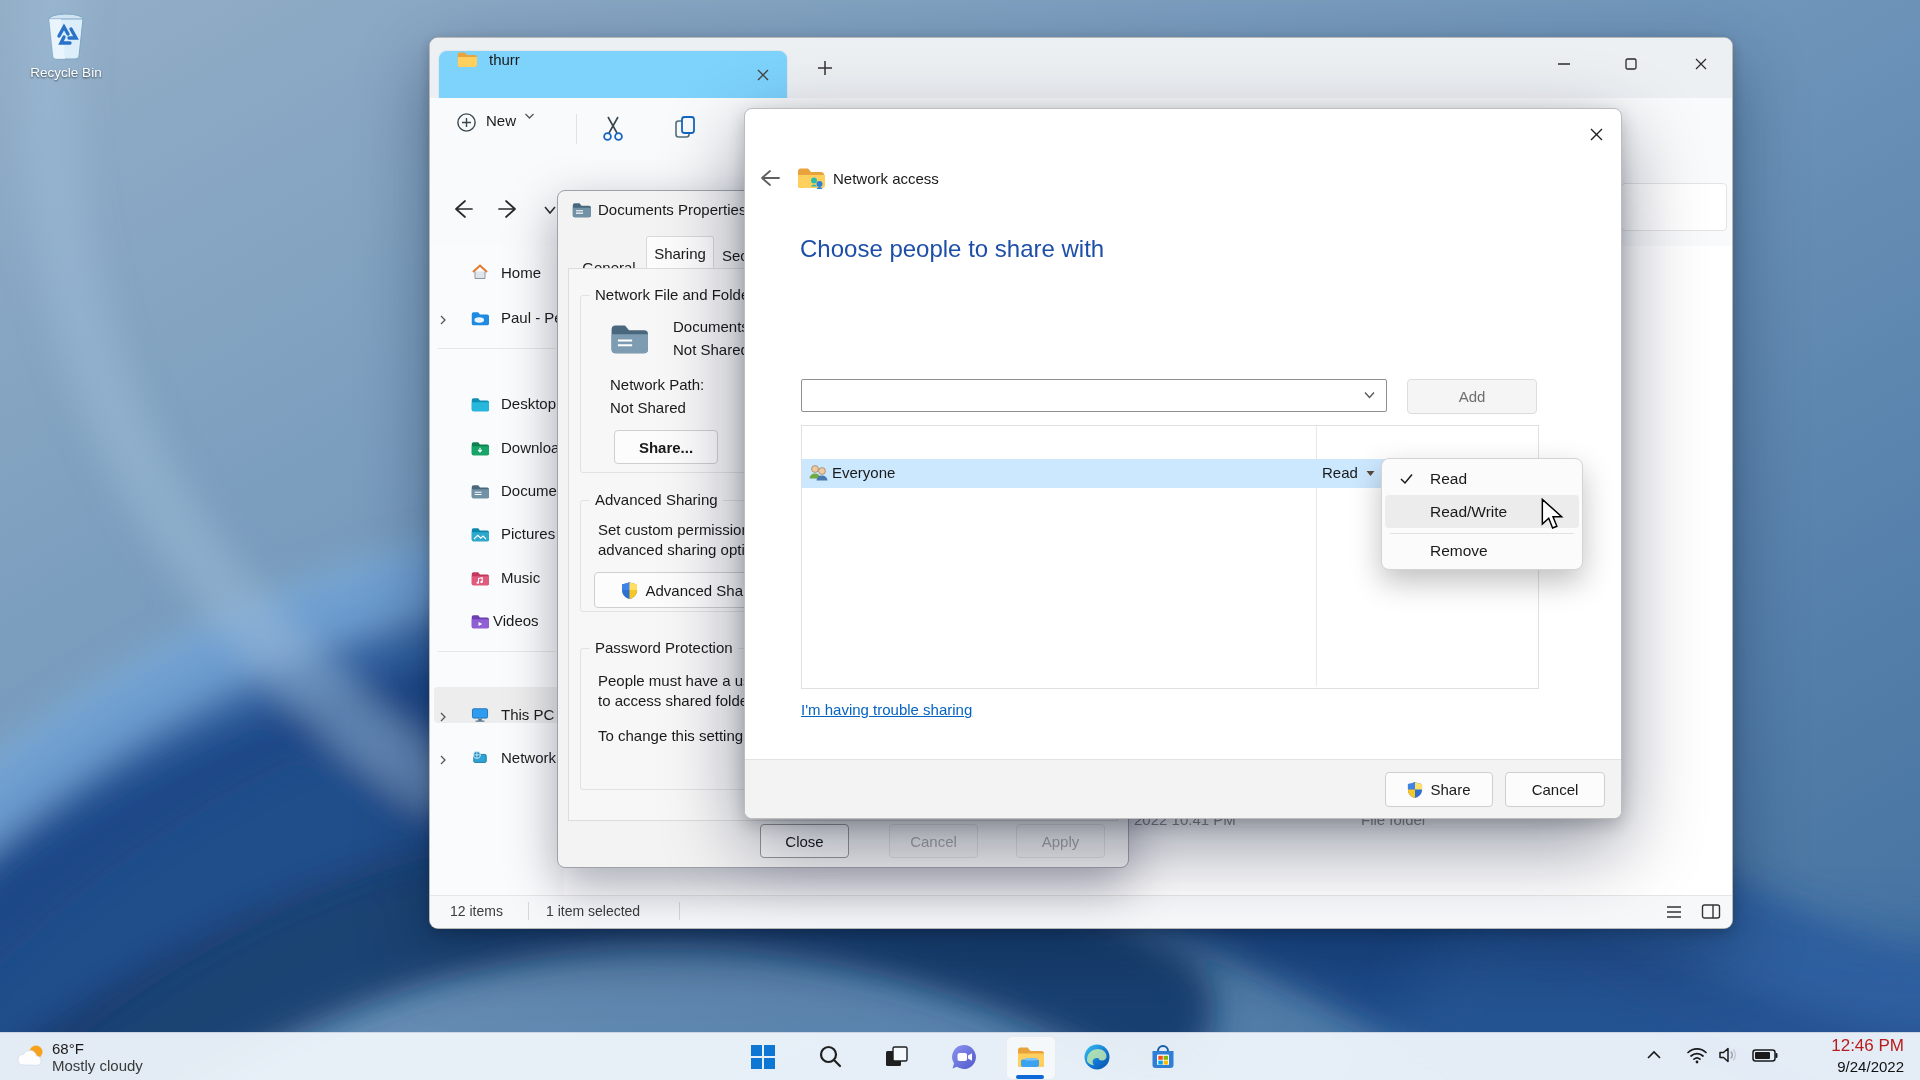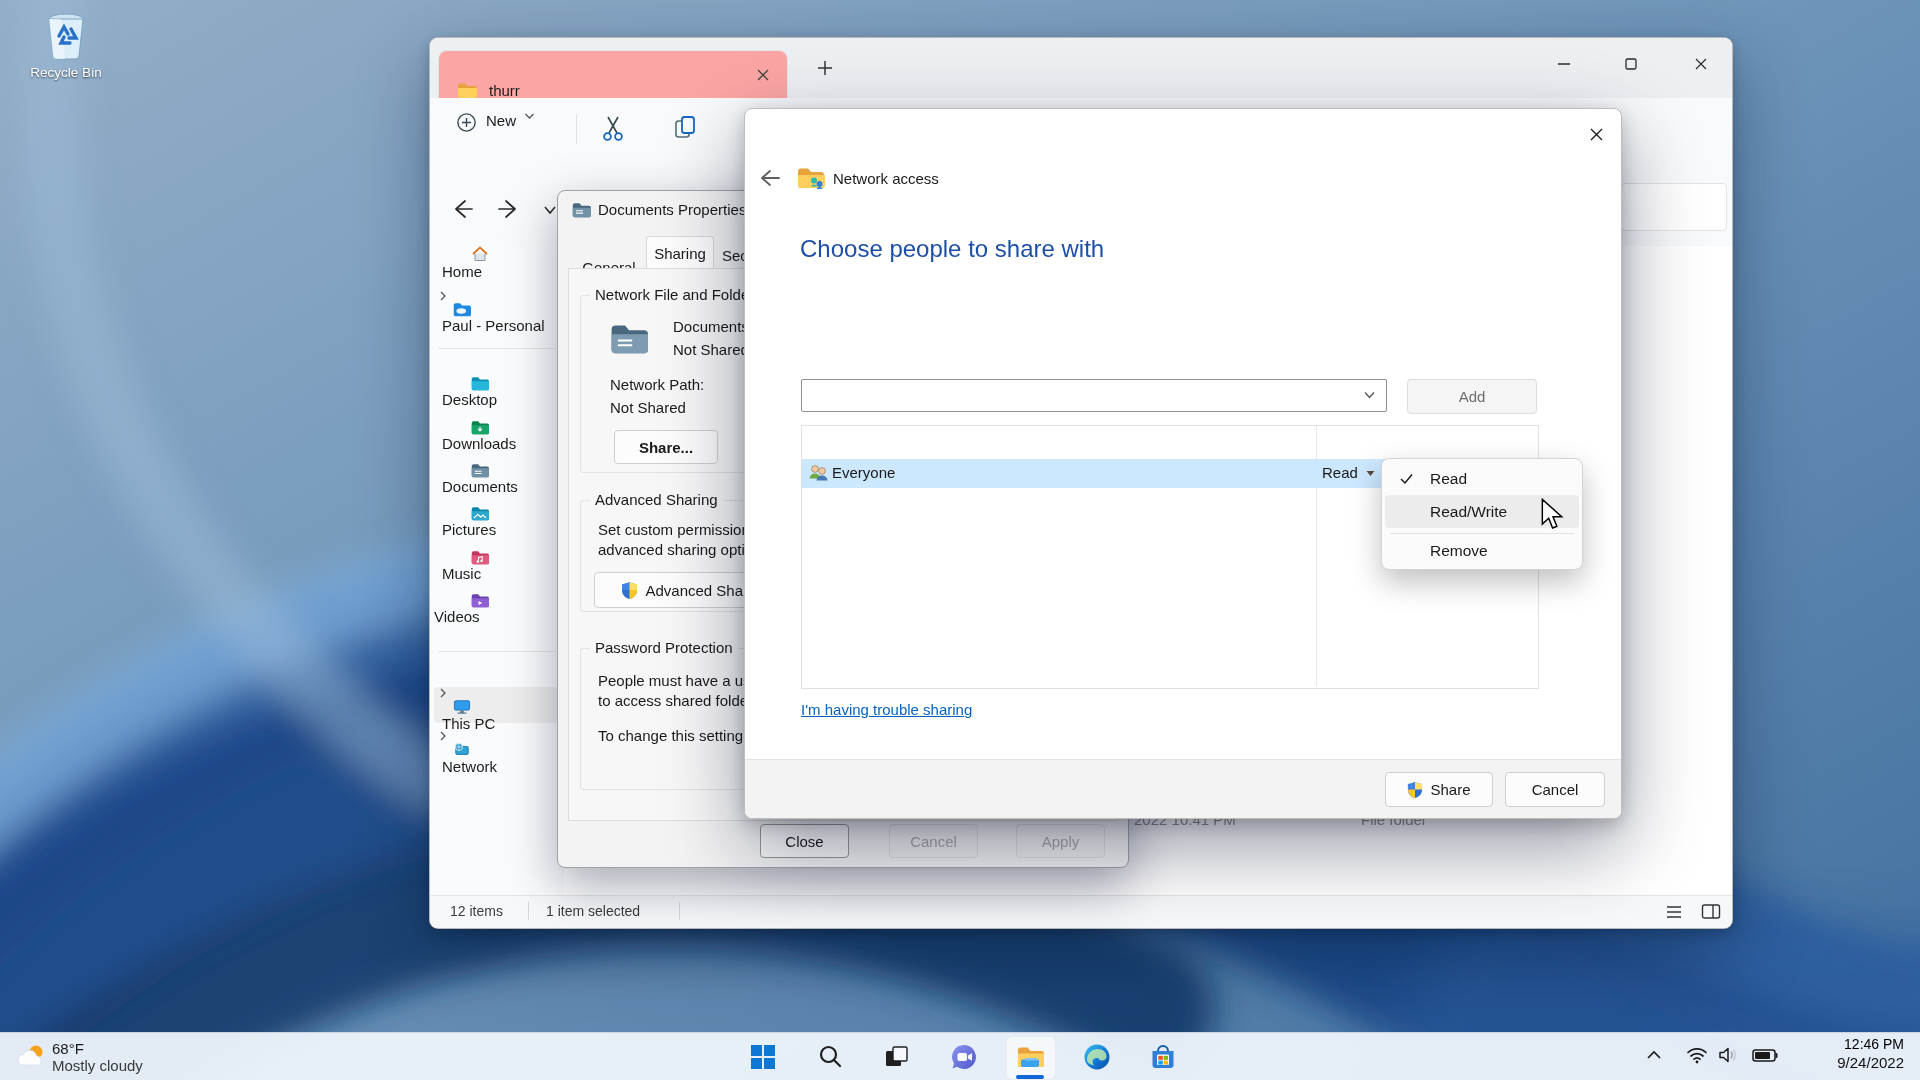--- a/index.html
+++ b/index.html
@@ -4,26 +4,26 @@
 <style>
   html,body{margin:0;padding:0;background:#222;}
   .screen{position:relative;width:1920px;height:1080px;overflow:hidden;
     font-family:"Liberation Sans",sans-serif;color:#1a1a1a;-webkit-user-select:none;}
   .abs{position:absolute;}
   .ico svg{display:block;}
   
   .explorer{background:#fff;border:1px solid rgba(0,0,0,.28);border-radius:9px;
     box-shadow:0 26px 70px rgba(0,25,60,.40),0 4px 14px rgba(0,0,0,.22);overflow:hidden;}
   .chrome{background:#edf0f3;}
-  .tab{background:#fca5a5;border-radius:9px 9px 0 0;border:1px solid #e4e7ea;border-bottom:none;
-    display:flex;align-items:flex-end;}
+  .tab{background:#7dd3fc;border-radius:9px 9px 0 0;border:1px solid #e4e7ea;border-bottom:none;
+    display:flex;align-items:flex-start;}
   .toolbar{background:#f8fafb;border-bottom:1px solid #e8eaed;}
   .navrow{background:#f8fafb;}
   .sidebar{background:#fafbfc;}
-  .side-item{display:flex;align-items:flex-start;font-size:15px;color:#1c1c1c;white-space:nowrap;flex-direction:column;}
+  .side-item{display:flex;align-items:flex-end;font-size:15px;color:#1c1c1c;white-space:nowrap;}
   .sep-h{background:#e6e6e6;height:1px;}
   .statusbar{background:#f6f8fa;border-top:1px solid #e6e6e6;font-size:14px;color:#3c3c3c;}
   .propdlg{background:#f3f3f3;border:1px solid #9ea2a8;border-radius:8px;
     box-shadow:0 18px 50px rgba(0,10,40,.35);}
   .page{background:#f7f7f7;border:1px solid #dcdcdc;}
   .groupbox{border:1px solid #e2e2e2;border-radius:3px;}
   .gb-head{background:#f7f7f7;padding:0 5px;font-size:15px;color:#1a1a1a;white-space:nowrap;}
   .win-btn{background:#fcfcfc;border:1px solid #cfcfcf;border-radius:4px;font-size:15px;
     display:flex;align-items:center;justify-content:center;color:#1a1a1a;white-space:nowrap;}
   .win-btn.primary{border-color:#999;}
@@ -615,18 +615,18 @@
       </svg>
     </span>
     <span class="ico abs" style="left:1752px;top:16px;">
       <svg width="26" height="13" viewBox="0 0 26 13">
         <rect x="1" y="1" width="22" height="11" rx="2.5" fill="none" stroke="#1a1a1a" stroke-width="1.5"></rect>
         <rect x="3" y="3" width="15" height="7" rx="1" fill="#1a1a1a"></rect>
         <rect x="23.5" y="4" width="2" height="5" rx="1" fill="#1a1a1a"></rect>
       </svg>
     </span>
     <div class="abs" style="left:1800px;top:3px;width:104px;height:42px;text-align:right;">
-      <div class="txt" style="font-size:14px;color:#000000;">12:46 PM</div>
+      <div class="txt" style="font-size:17px;color:#b91c1c;">12:46 PM</div>
       <div class="txt" style="font-size:15px;color:#111;margin-top:2px;">9/24/2022</div>
     </div>
   </div>
 
 </div>
 
 </body></html>

